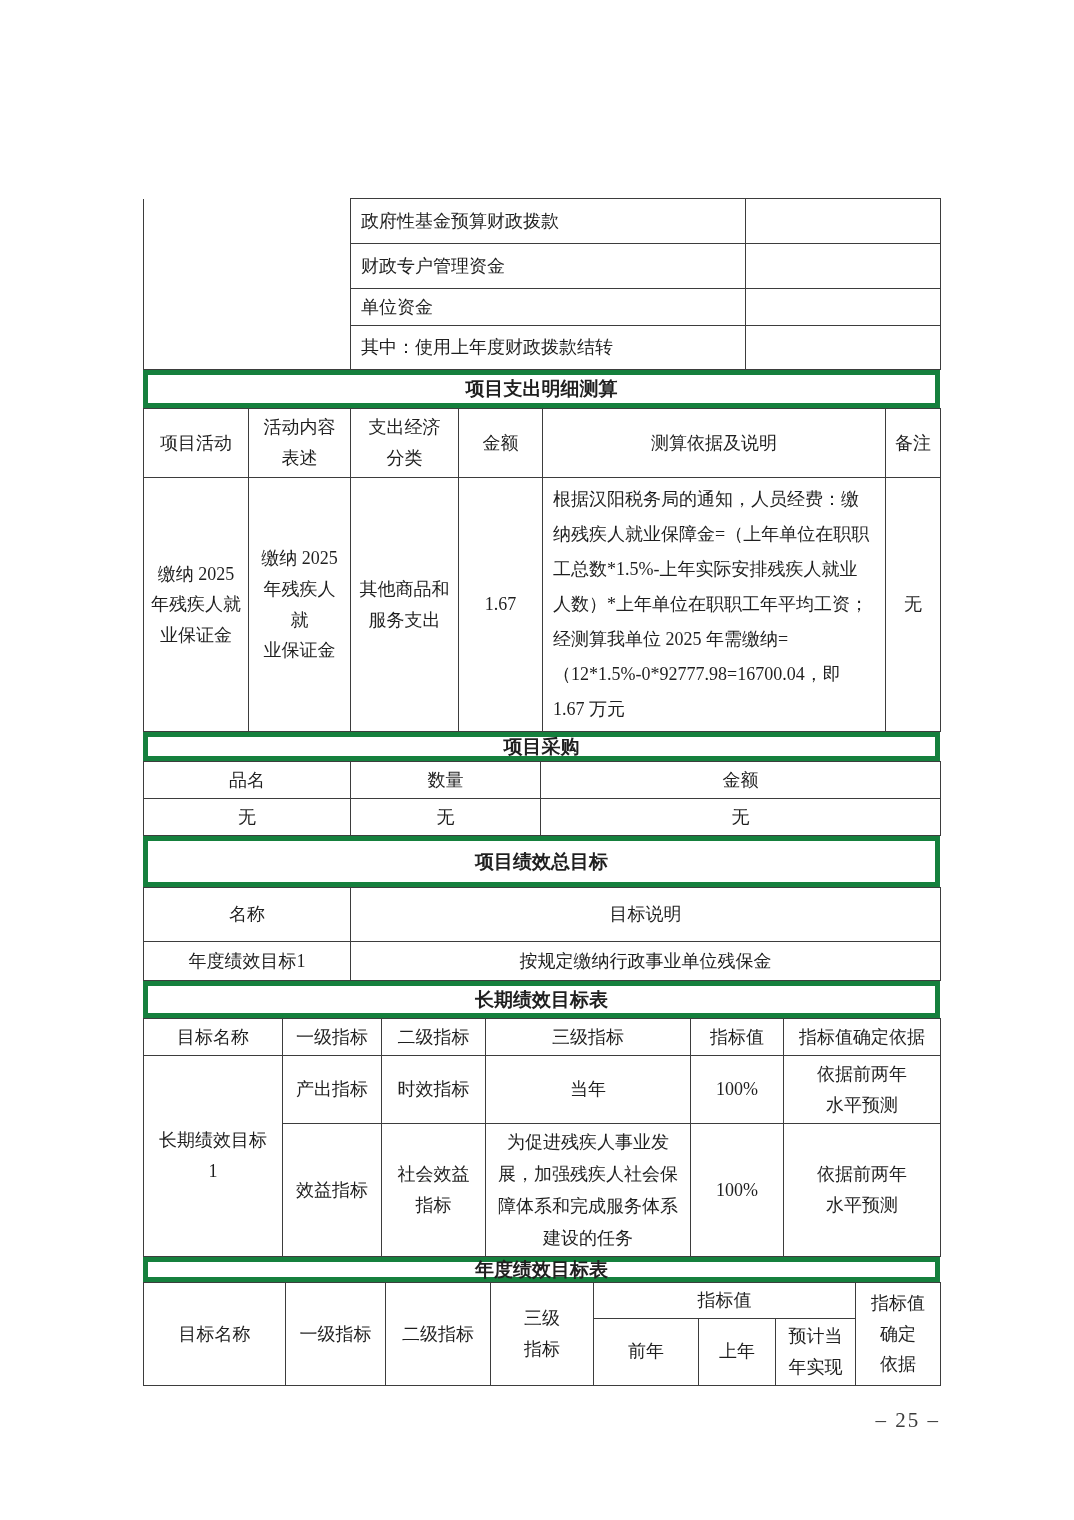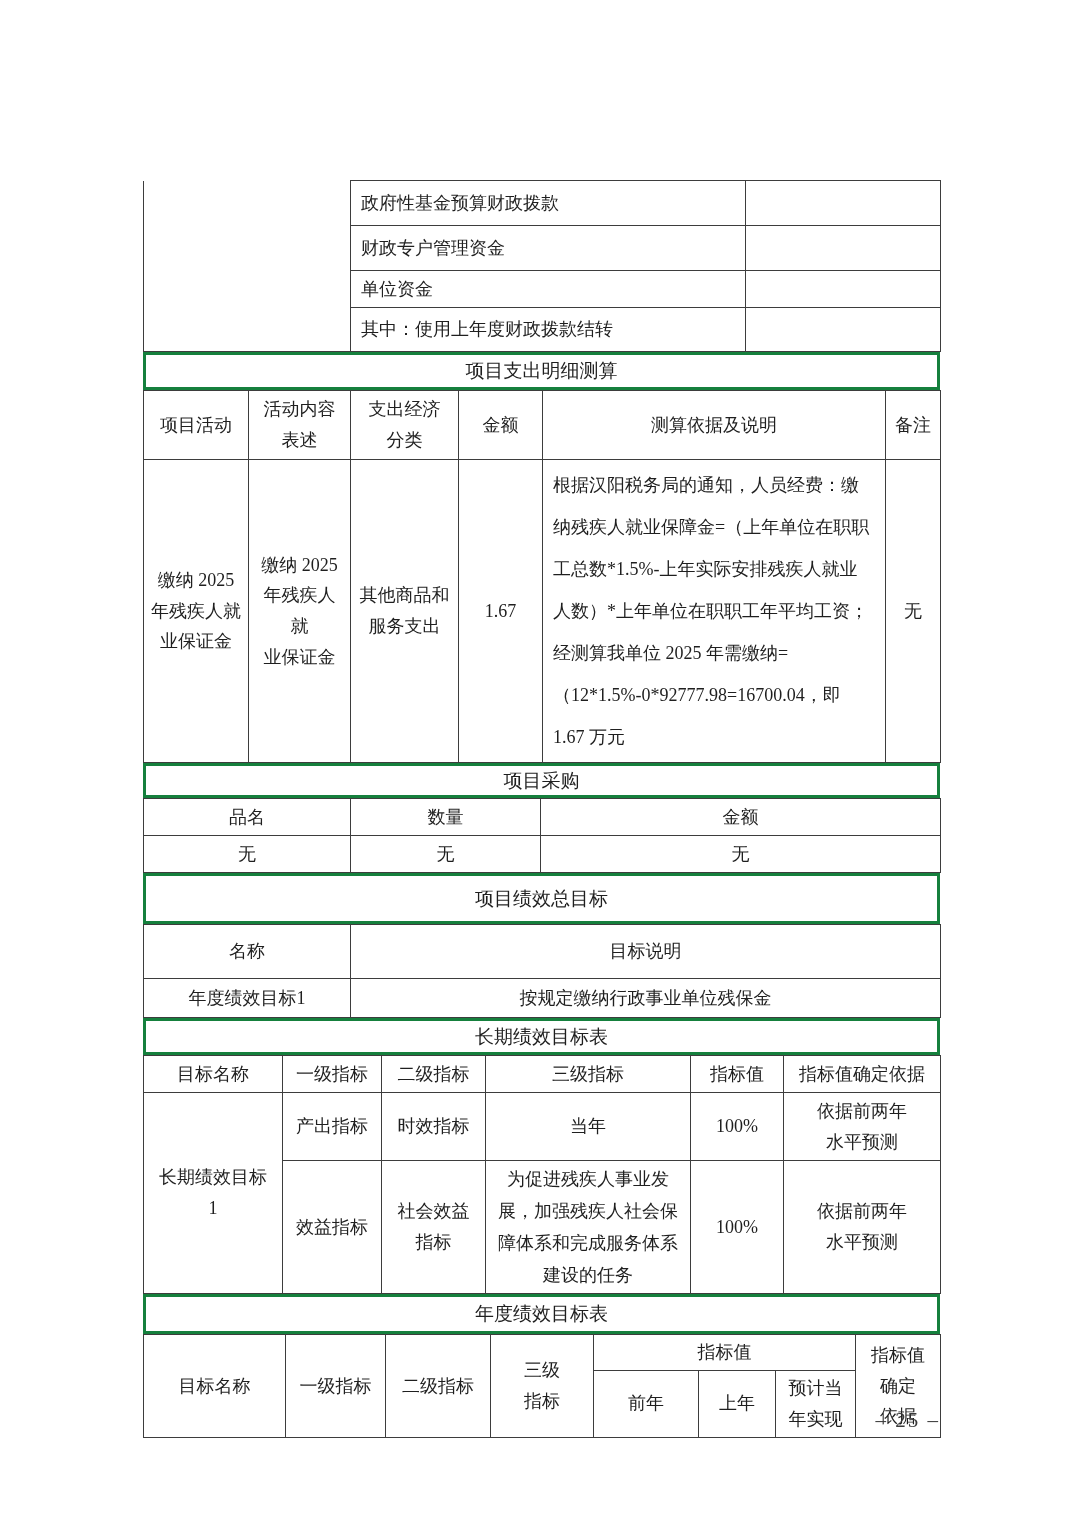--- a/index.html
+++ b/index.html
@@ -3,43 +3,43 @@
 <meta charset="utf-8">
 <style>
   html, body { margin: 0; padding: 0; }
   body {
     width: 1074px; height: 1520px;
     background: #ffffff;
     position: relative;
     font-family: "Liberation Serif", "DejaVu Serif", serif;
     color: #1f1f1f;
   }
-  .sheet { position: absolute; left: 143px; top: 180px; width: 797px; }
+  .sheet { position: absolute; left: 143px; top: 198px; width: 797px; }
   table { border-collapse: collapse; table-layout: fixed; width: 797px; }
   td {
     border: 1px solid #3d3d3d;
     text-align: center;
     vertical-align: middle;
     white-space: pre-line;
     font-size: 18px;
     line-height: 1.7;
     padding: 2px 6px;
     box-sizing: border-box;
     overflow: hidden;
     word-break: break-word;
   }
   .no-top { border-top: none !important; }
   .tl { text-align: left; padding-left: 10px; }
   .section-title {
-    border: 3px solid #15803d;
+    border: 5px solid #15803d;
     display: flex; align-items: center; justify-content: center;
-    font-weight: 400; font-size: 19px;
+    font-weight: 700; font-size: 19px;
     box-sizing: border-box;
   }
-  .basis-cell { text-align: left; line-height: 42px; padding: 4px 10px; }
+  .basis-cell { text-align: left; line-height: 35px; padding: 4px 10px; }
   .footer-page {
     position: absolute; left: 143px; top: 1408px; width: 797px;
     text-align: right; font-size: 21px; color: #3a3a3a;
     letter-spacing: 2px;
   }
 </style>
 </head>
 <body>
 
 <div class="sheet">
@@ -102,21 +102,21 @@
       <td>其他商品和
 服务支出</td>
       <td>1.67</td>
       <td class="basis-cell">根据汉阳税务局的通知，人员经费：缴纳残疾人就业保障金=（上年单位在职职工总数*1.5%-上年实际安排残疾人就业人数）*上年单位在职职工年平均工资；经测算我单位 2025 年需缴纳=
 （12*1.5%-0*92777.98=16700.04，即 1.67 万元</td>
       <td>无</td>
     </tr>
   </tbody>
     </table>
 
-  <div class="section-title" style="height:35px">项目采购</div>
+  <div class="section-title" style="height:29px">项目采购</div>
   <table>
     <colgroup>
         <col style="width:207px">
         <col style="width:190px">
         <col style="width:400px">
       </colgroup>
     <tbody>
         <tr>
       <td style="height:37px">品名</td>
       <td>数量</td>
@@ -182,21 +182,21 @@
       <td>社会效益
 指标</td>
       <td style="line-height:32px">为促进残疾人事业发展，加强残疾人社会保障体系和完成服务体系建设的任务</td>
       <td>100%</td>
       <td>依据前两年
 水平预测</td>
     </tr>
   </tbody>
     </table>
 
-  <div class="section-title" style="height:40px">年度绩效目标表</div>
+  <div class="section-title" style="height:25px">年度绩效目标表</div>
   <table>
     <colgroup>
         <col style="width:142px">
         <col style="width:100px">
         <col style="width:105px">
         <col style="width:103px">
         <col style="width:105px">
         <col style="width:77px">
         <col style="width:80px">
         <col style="width:85px">

